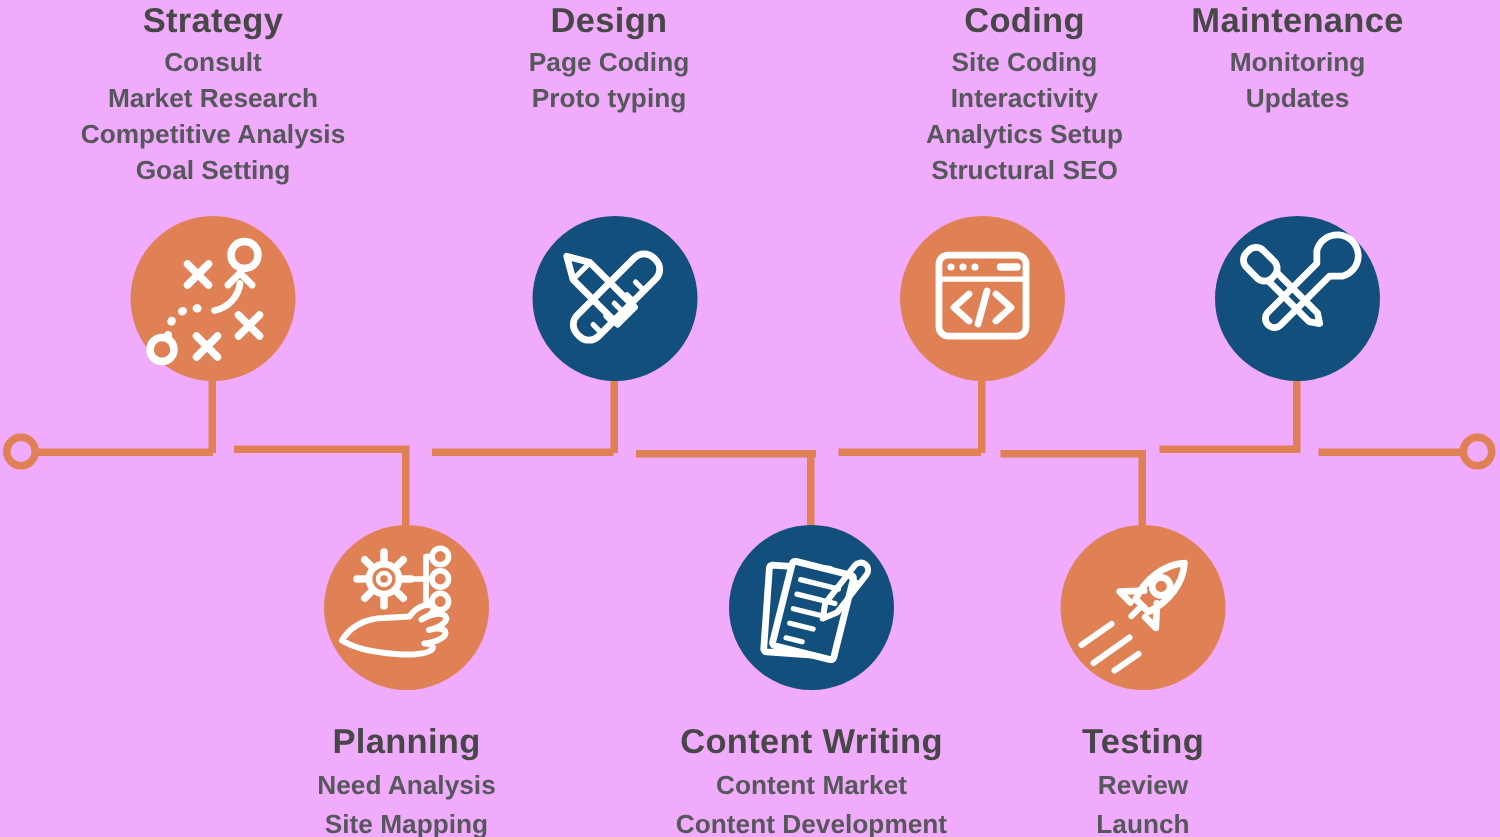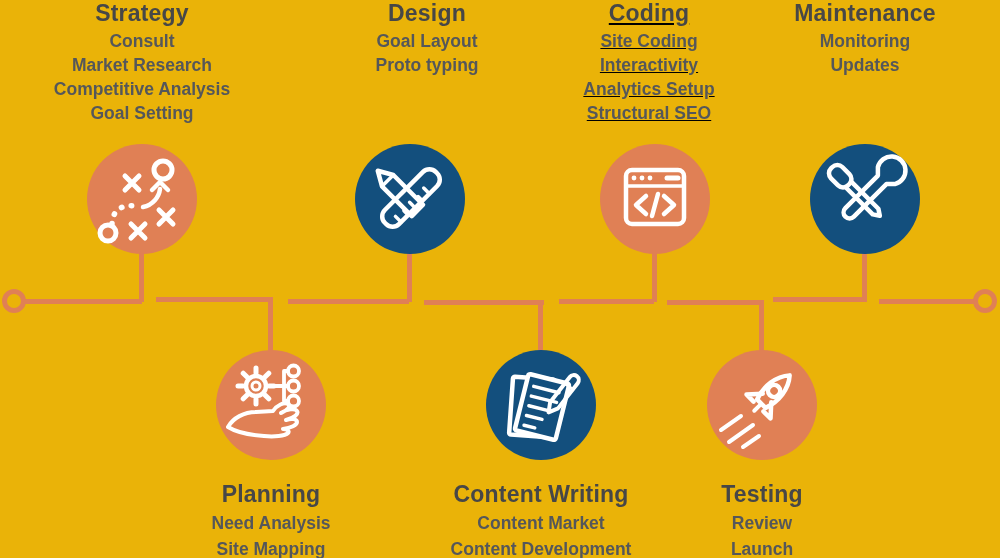--- a/index.html
+++ b/index.html
@@ -1,17 +1,17 @@
 <!DOCTYPE html>
 <html><head>
 <meta charset="utf-8">
 <style>
   html,body { margin:0; padding:0; background:#ffffff; }
   .canvas {
-    position:relative; width:1000px; height:558px; background:#eab308;
+    position:relative; width:1000px; height:558px; background:#f0abfc;
     font-family:"Liberation Sans", sans-serif; overflow:hidden;
   }
   .labels { position:absolute; width:300px; text-align:center; }
   .labels .title { font-size:23px; font-weight:bold; color:#474747; line-height:26px; margin-bottom:3px; letter-spacing:.2px; }
   .labels .item { font-size:17.5px; font-weight:bold; color:#55575a; line-height:24px; }
   .labels.bottom .item { line-height:26px; }
   .circle {
     position:absolute; width:110px; height:110px; border-radius:50%;
     display:flex; align-items:center; justify-content:center;
   }
@@ -146,27 +146,27 @@
   </div>
 
   <div class="labels top" style="left:-8px; top:0;">
     <div class="title">Strategy</div>
     <div class="item">Consult</div>
     <div class="item">Market Research</div>
     <div class="item">Competitive Analysis</div>
     <div class="item">Goal Setting</div>
   </div>
 
-  <div class="labels top" style="left:277px; top:0;">
+  <div class="labels top" style="left:256px; top:0;">
     <div class="title">Design</div>
-    <div class="item">Goal Layout</div>
+    <div class="item">Page Coding</div>
     <div class="item">Proto typing</div>
   </div>
 
-  <div class="labels top" style="left:499px; top:0;text-decoration:underline;">
+  <div class="labels top" style="left:533px; top:0;">
     <div class="title">Coding</div>
     <div class="item">Site Coding</div>
     <div class="item">Interactivity</div>
     <div class="item">Analytics Setup</div>
     <div class="item">Structural SEO</div>
   </div>
 
   <div class="labels top" style="left:715px; top:0;">
     <div class="title">Maintenance</div>
     <div class="item">Monitoring</div>

